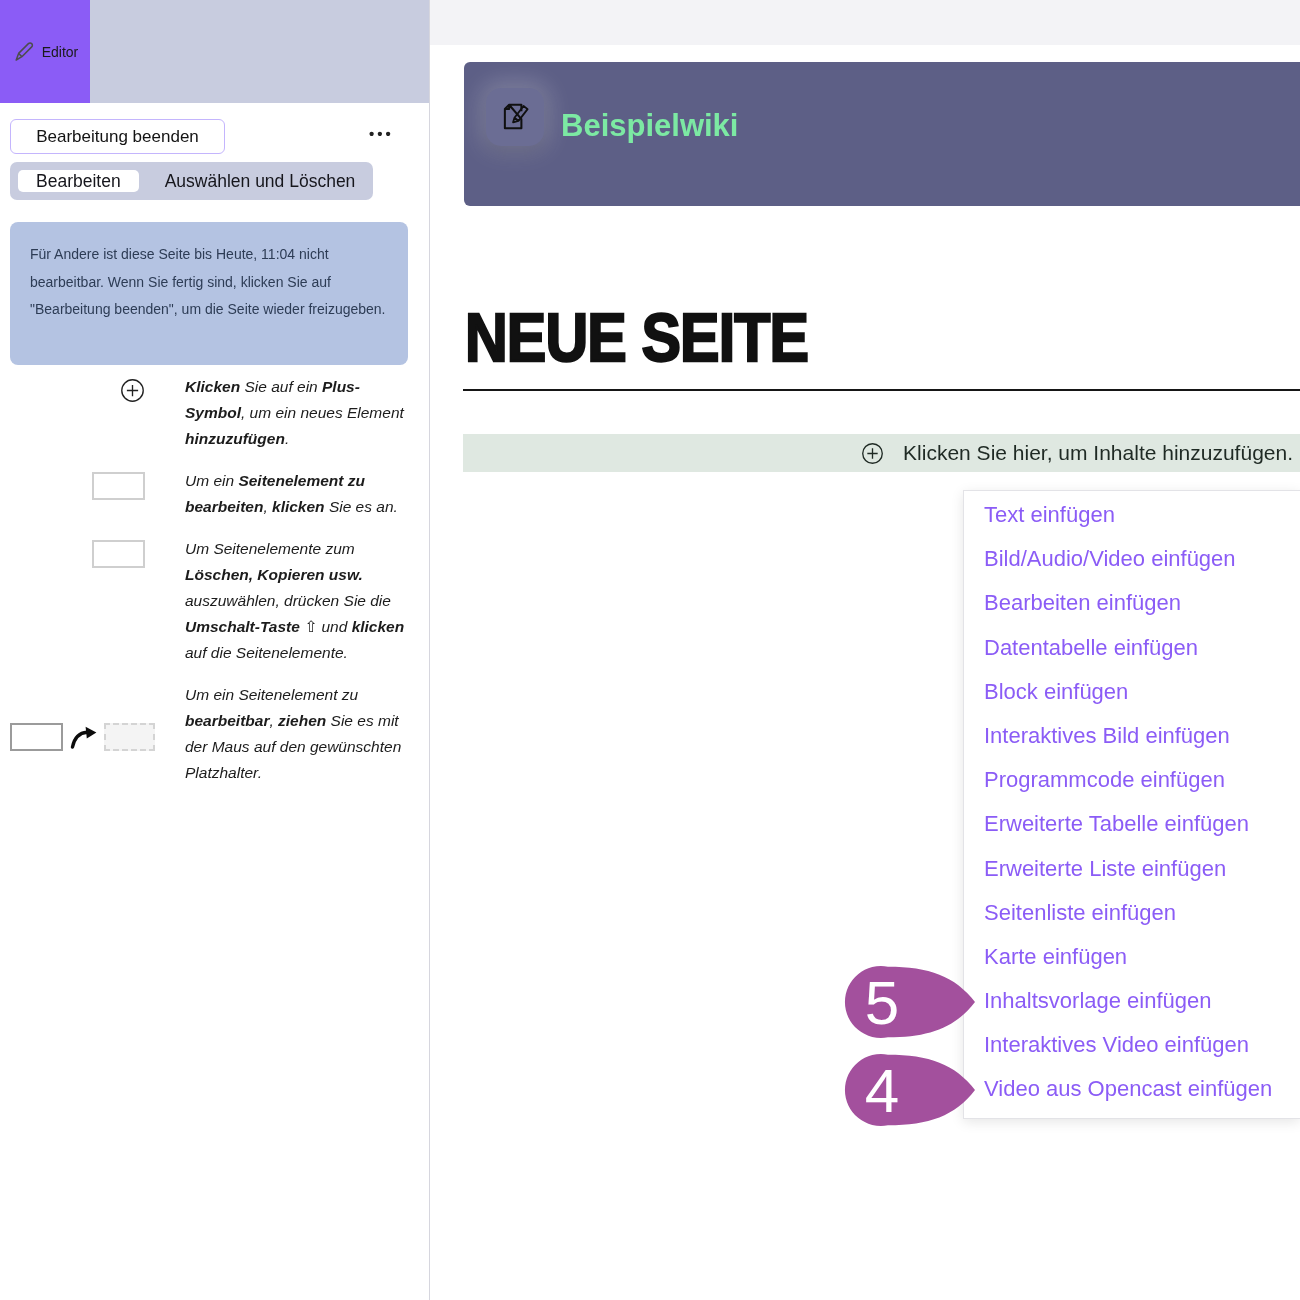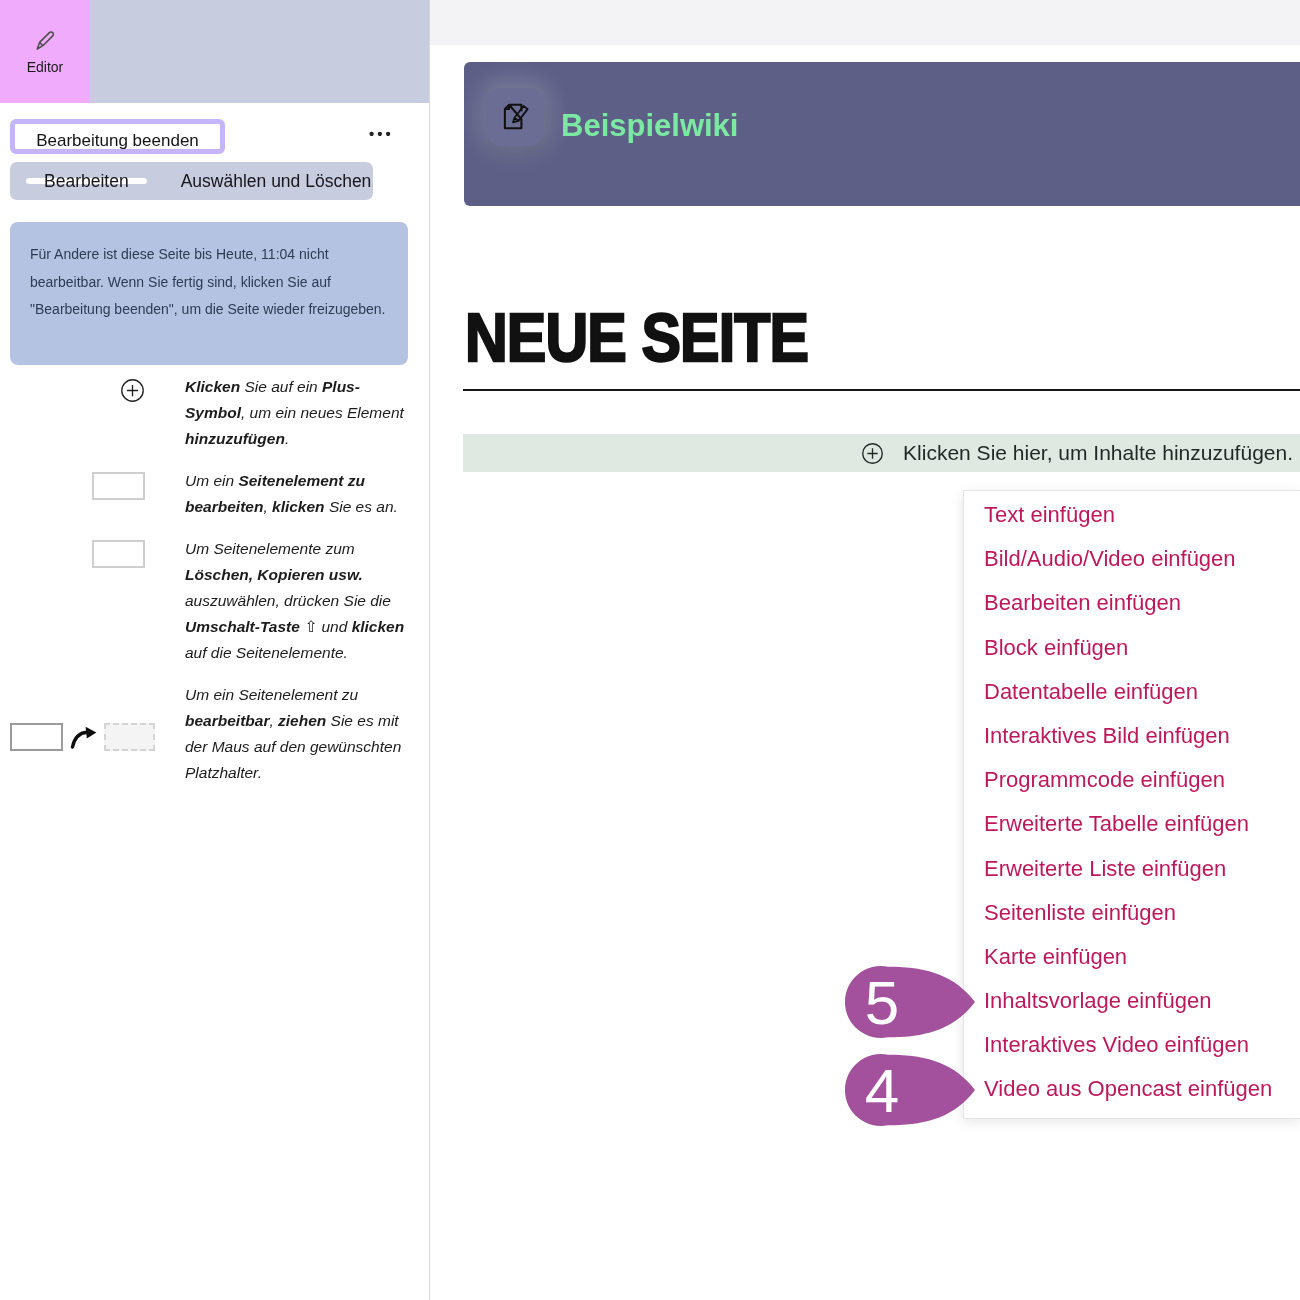--- a/index.html
+++ b/index.html
@@ -12,27 +12,27 @@
     --add-bar-green:#dfe8e1;
     --marker-purple:#a3509d;
   }
   *{margin:0;padding:0;box-sizing:border-box}
   html,body{width:1300px;height:1300px;overflow:hidden;background:#fff;
     font-family:"Liberation Sans","DejaVu Sans",sans-serif;color:#1c1c1c;}
 
   
   #sidebar{position:absolute;left:0;top:0;width:430px;height:1300px;background:#fff;border-right:1px solid #d6d6de}
   .tabstrip{position:absolute;left:0;top:0;width:429px;height:103px;background:var(--lavender)}
-  .editor-tab{position:absolute;left:0;top:0;width:90px;height:103px;background:#f0abfc;display:flex;flex-direction:column;align-items:center;justify-content:center;gap:6px}
+  .editor-tab{position:absolute;left:0;top:0;width:90px;height:103px;background:#8b5cf6;display:flex;flex-direction:row;align-items:center;justify-content:center;gap:6px}
   .editor-tab .lbl{font-size:14px;color:#1a1a1a}
-  .end-btn{position:absolute;left:10px;top:119px;width:215px;height:35px;background:#fff;border:5px solid #c4b5fd;border-radius:6px;font-size:17px;color:#141414;text-align:center;line-height:33px;font-family:inherit}
+  .end-btn{position:absolute;left:10px;top:119px;width:215px;height:35px;background:#fff;border:1px solid #c4b5fd;border-radius:6px;font-size:17px;color:#141414;text-align:center;line-height:33px;font-family:inherit}
   .more-dots{position:absolute;left:369px;top:125px;font-size:15px;font-weight:bold;letter-spacing:3px;color:#222;cursor:default}
   .segmented{position:absolute;left:10px;top:162px;width:363px;height:38px;background:var(--lavender);border-radius:7px;display:flex;align-items:stretch;overflow:hidden}
   .seg{font-size:17.5px;display:flex;align-items:center;justify-content:center;color:#16161c;padding:0 18px;white-space:nowrap}
-  .seg.active{background:#fff;border-radius:5px;margin:16px;width:123px}
+  .seg.active{background:#fff;border-radius:5px;margin:8px;width:123px}
   .seg.rest{flex:1}
   .notice{position:absolute;left:10px;top:222px;width:398px;height:143px;background:var(--notice-blue);border-radius:8px;padding:19px 20px;font-size:14px;line-height:27.5px;color:var(--notice-text)}
   #instructions{position:absolute;left:0;top:374px;width:430px}
   .instr-row{display:flex;margin-bottom:16px}
   .icol{width:185px;flex:none;display:flex;justify-content:flex-end;padding:4px 40px 0 0}
   .icol.left{justify-content:flex-start;padding:6px 0 0 10px}
   .pbox{width:53px;height:28px;background:#fff;border:2px solid #cfcfcf;display:inline-block;flex:none}
   .pbox.solid{border-color:#9b9b9b}
   .pbox.dashed{border:2px dashed #d4d4d4;background:#f4f4f4;width:51px}
   .movegrp{display:flex;align-items:center;gap:7px}
@@ -42,21 +42,21 @@
   
   #content{position:absolute;left:430px;top:0;width:870px;height:1300px;background:#fff}
   .topstrip{position:absolute;left:0;top:0;right:0;height:45px;background:#f3f3f6}
   .banner{position:absolute;left:34px;top:62px;right:0;height:144px;background:var(--header-purple);border-radius:6px 0 0 6px}
   .tile{position:absolute;left:22px;top:26px;width:58px;height:58px;background:var(--tile-purple);border-radius:15px;display:flex;align-items:center;justify-content:center;box-shadow:0 0 22px 6px rgba(255,255,255,.22),0 6px 16px rgba(0,0,0,.18)}
   .brand{position:absolute;left:97px;top:46px;font-size:31px;font-weight:bold;color:var(--brand-green)}
   .page-title{position:absolute;left:35px;top:298px;font-size:68px;font-weight:bold;color:#111;letter-spacing:-1px;transform:scaleX(.87);transform-origin:left top;-webkit-text-stroke:2.4px #111;white-space:nowrap}
   .rule{position:absolute;left:33px;top:389px;right:0;border-top:2px solid #161616}
   .addbar{position:absolute;left:33px;top:434px;right:0;height:38px;background:var(--add-bar-green);display:flex;align-items:center;justify-content:flex-end;gap:19px;padding-right:7px;font-size:21px;color:#1f2a24;cursor:pointer}
   #insert-menu{position:absolute;left:533px;top:490px;width:337px;background:#fff;border:1px solid #e3e3e7;border-right:none;box-shadow:0 3px 12px rgba(0,0,0,.10);padding:2px 0 6px 0}
-  .menu-item{height:44.2px;line-height:44.2px;padding-left:20px;font-size:22px;color:#be185d;white-space:nowrap;cursor:pointer}
+  .menu-item{height:44.2px;line-height:44.2px;padding-left:20px;font-size:22px;color:#8b5cf6;white-space:nowrap;cursor:pointer}
   .marker{position:absolute;left:413px;width:132px;height:76px;pointer-events:none}
   .marker text{font-family:"Liberation Sans","DejaVu Sans",sans-serif}
 </style>
 </head>
 <body>
 
 <div id="sidebar">
   <div class="tabstrip"></div>
   <div class="editor-tab">
     <svg width="24" height="24" viewBox="0 0 24 24">
@@ -129,22 +129,22 @@
       <circle cx="12" cy="12" r="10.2" fill="none" stroke="#1f2a24" stroke-width="1.4"></circle>
       <path d="M12 6.6 V17.4 M6.6 12 H17.4" stroke="#1f2a24" stroke-width="1.4"></path>
     </svg>
     <span>Klicken Sie hier, um Inhalte hinzuzufügen.</span>
   </div>
 
   <div id="insert-menu">
       <div class="menu-item">Text einfügen</div>
       <div class="menu-item">Bild/Audio/Video einfügen</div>
       <div class="menu-item">Bearbeiten einfügen</div>
+      <div class="menu-item">Datentabelle einfügen</div>
       <div class="menu-item">Block einfügen</div>
-      <div class="menu-item">Datentabelle einfügen</div>
       <div class="menu-item">Interaktives Bild einfügen</div>
       <div class="menu-item">Programmcode einfügen</div>
       <div class="menu-item">Erweiterte Tabelle einfügen</div>
       <div class="menu-item">Erweiterte Liste einfügen</div>
       <div class="menu-item">Seitenliste einfügen</div>
       <div class="menu-item">Karte einfügen</div>
       <div class="menu-item">Inhaltsvorlage einfügen</div>
       <div class="menu-item">Interaktives Video einfügen</div>
       <div class="menu-item">Video aus Opencast einfügen</div>
     </div>

